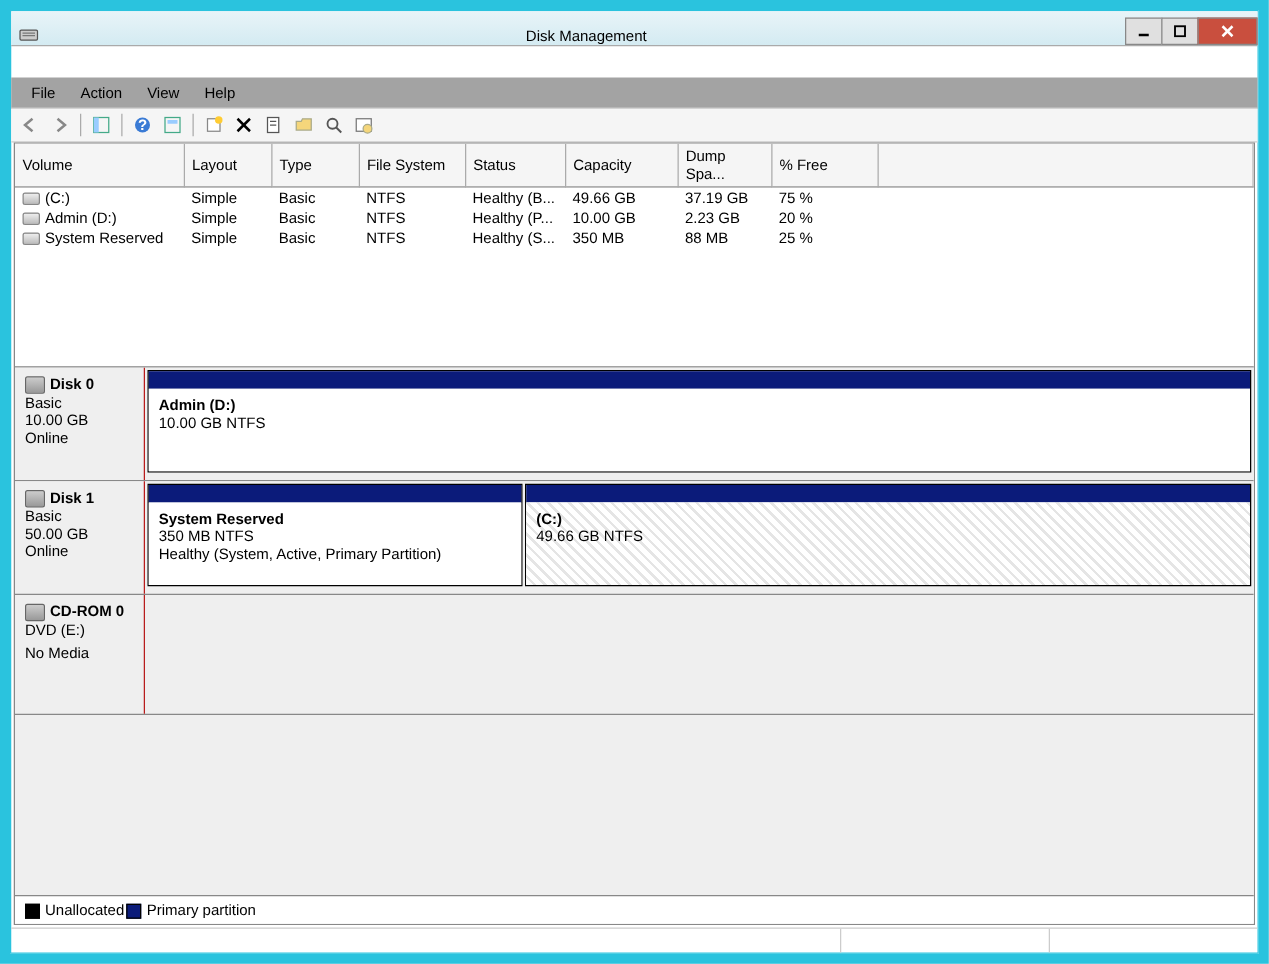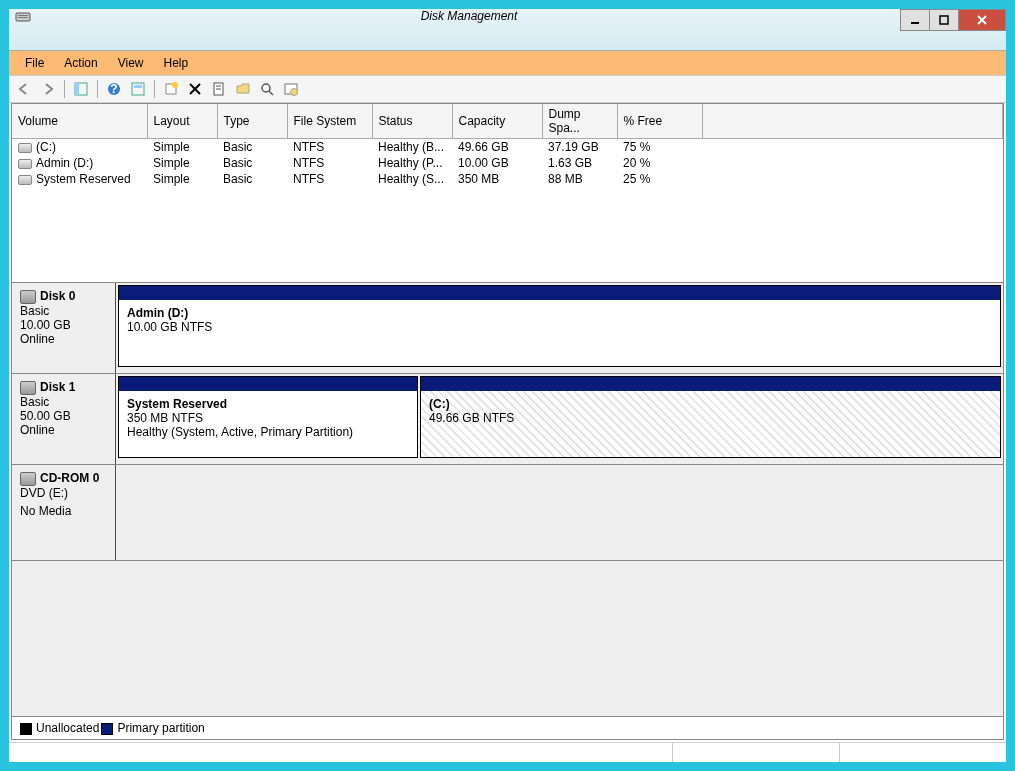--- a/index.html
+++ b/index.html
@@ -1,24 +1,24 @@
 <!DOCTYPE html>
 <html><head>
 <meta charset="utf-8">
 <style>
 * { box-sizing: border-box; margin: 0; padding: 0; font-family: "Segoe UI", Tahoma, sans-serif; font-size: 12px; }
 body { background: #2ac3de; padding: 8px; }
 .window { background: #fff; border: 1px solid #2ac3de; width: 999px; height: 755px; display: flex; flex-direction: column; }
-.titlebar { background: linear-gradient(#e8f4f8, #d4ebf2); height: 42px; display: flex; align-items: flex-start; border-bottom: 1px solid #aaa; font-style: italic; }
+.titlebar { background: linear-gradient(#e8f4f8, #d4ebf2); height: 28px; display: flex; align-items: flex-end; border-bottom: 1px solid #aaa; }
 .titlebar .app-icon { margin: 0 6px; width: 16px; height: 16px; }
 .titlebar .title { flex: 1; text-align: center; font-size: 12px; color: #000; }
 .titlebar .win-controls { display: flex; }
 .titlebar .win-btn { width: 30px; height: 22px; border: 1px solid #888; margin-left: -1px; display: flex; align-items: center; justify-content: center; background: #e0e0e0; cursor: pointer; }
 .titlebar .win-btn.close { background: #c94f3e; color: #fff; width: 48px; }
-.menubar { display: flex; padding: 2px 6px; border-bottom: 1px solid #ccc; background: #fdba74; }
+.menubar { display: flex; padding: 2px 6px; border-bottom: 1px solid #ccc; background: #a3a3a3; margin-top: 25px; }
 .menubar .menu-item { padding: 3px 10px; cursor: pointer; }
 .toolbar { display: flex; align-items: center; padding: 2px 4px; gap: 2px; background: #f5f5f5; border-bottom: 1px solid #ccc; }
 .toolbar .tb-btn { width: 22px; height: 22px; display: flex; align-items: center; justify-content: center; border: 1px solid transparent; cursor: pointer; }
 .toolbar .sep { width: 1px; height: 18px; background: #aaa; margin: 0 3px; }
 .content { flex: 1; display: flex; flex-direction: column; border: 1px solid #888; margin: 0 2px 2px 2px; }
 .volumes-pane { height: 178px; overflow: auto; background: #fff; }
 .vol-table { width: 100%; border-collapse: collapse; }
 .vol-table th { text-align: left; font-weight: normal; padding: 3px 6px; border: 1px solid #aaa; border-top: none; border-left: none; background: #f5f5f5; font-size: 12px; }
 .vol-table th:first-child { border-left: none; }
 .vol-table td { padding: 1px 6px; font-size: 12px; white-space: nowrap; }
@@ -178,21 +178,21 @@
               <td>75 %</td>
               <td></td>
             </tr>
             <tr>
               <td><span class="vol-icon"></span>Admin (D:)</td>
               <td>Simple</td>
               <td>Basic</td>
               <td>NTFS</td>
               <td>Healthy (P...</td>
               <td>10.00 GB</td>
-              <td>1.63 GB</td>
+              <td>2.23 GB</td>
               <td>20 %</td>
               <td></td>
             </tr>
             <tr>
               <td><span class="vol-icon"></span>System Reserved</td>
               <td>Simple</td>
               <td>Basic</td>
               <td>NTFS</td>
               <td>Healthy (S...</td>
               <td>350 MB</td>

